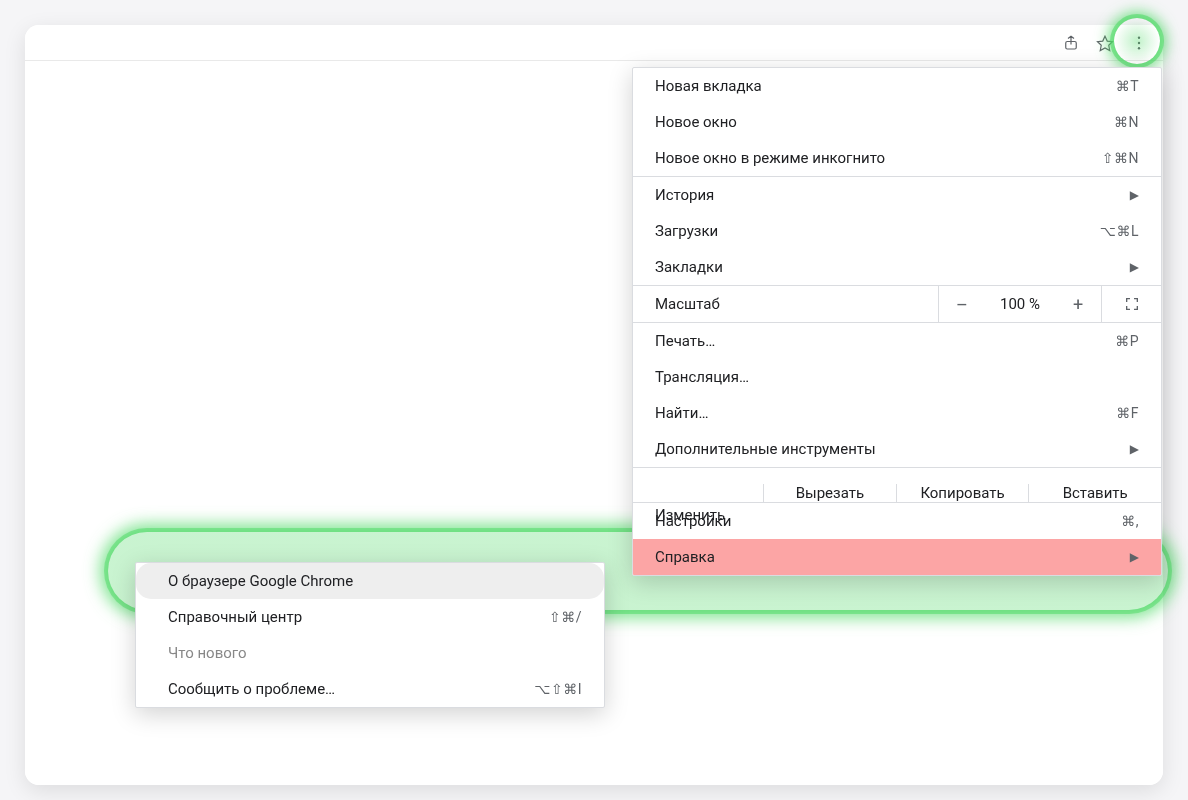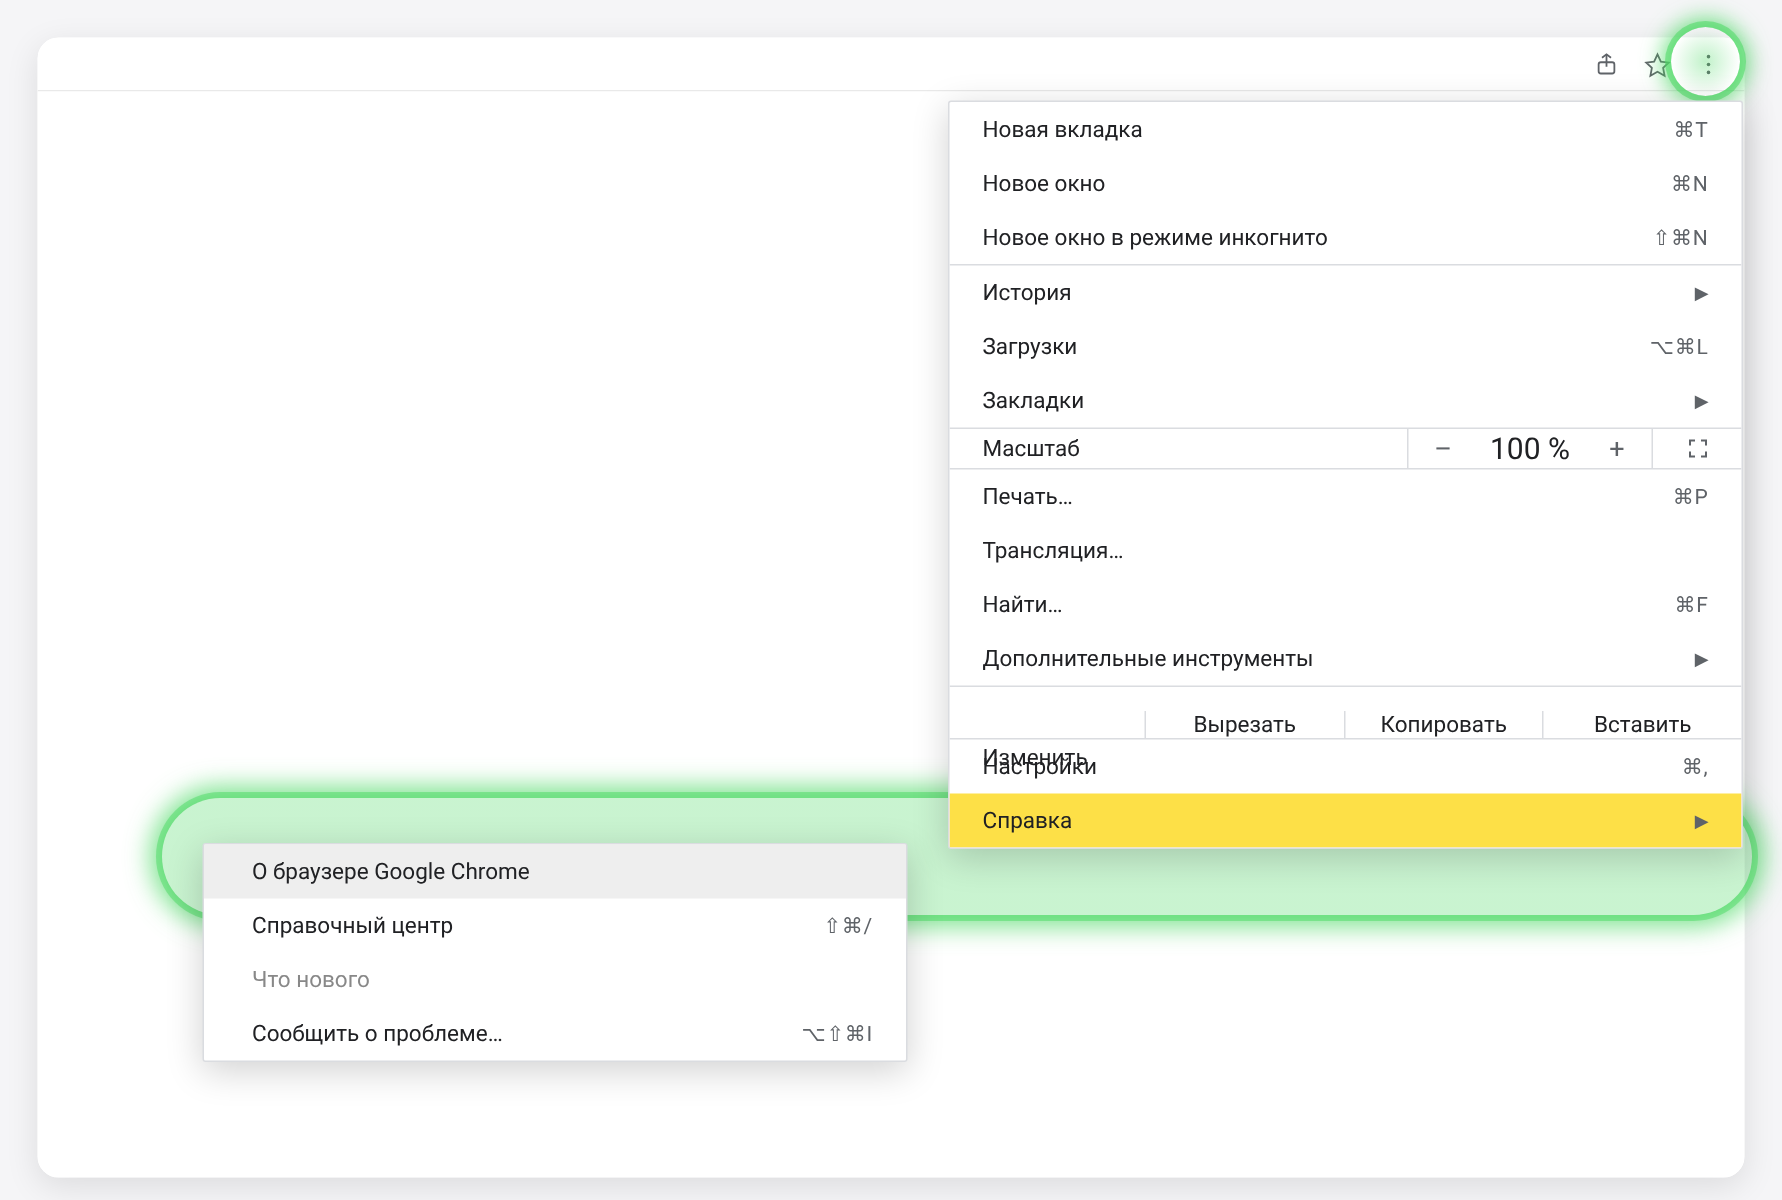--- a/index.html
+++ b/index.html
@@ -84,37 +84,37 @@
     cursor: pointer;
     gap: 37px;
   }
   .mi .shortcut { color: #5f6368; font-size: 14px; letter-spacing: 0.5px; }
   .mi .chev { color: #5f6368; font-size: 12px; }
   .sep { height: 1px; background: #dadce0; }
 
   .zoom-row {
     display: flex;
     align-items: center;
-    height: 28px;
+    height: 38px;
     padding-left: 22px;
     border-top: 1px solid #dadce0;
     border-bottom: 1px solid #dadce0;
   }
   .zoom-row .lbl { flex: 1; }
   .zoom-controls {
     display: flex; align-items: center; gap: 0;
     border-left: 1px solid #dadce0;
     height: 100%;
   }
   .zoom-btn {
     width: 46px; height: 100%;
     display: flex; align-items: center; justify-content: center;
     font-size: 18px; color: #5f6368; cursor: pointer;
   }
-  .zoom-val { width: 70px; text-align: center; font-size: 20px; }
+  .zoom-val { width: 70px; text-align: center; font-size: 15px; }
   .fs-btn {
     width: 60px; height: 100%;
     border-left: 1px solid #dadce0;
     display: flex; align-items: center; justify-content: center;
     cursor: pointer; color: #5f6368;
   }
 
   .edit-row {
     display: flex;
     height: 36px;
@@ -127,35 +127,35 @@
     margin-top: 47px;
   }
   .edit-row .ebtn {
     flex: 1;
     display: flex; align-items: center; justify-content: center;
     border-left: 1px solid #dadce0;
     cursor: pointer;
     margin-top: 16px;
   }
 
-  .mi.hovered { background: #fde047; }
+  .mi.hovered { background: #fca5a5; }
 
   
   .help-menu {
     position: absolute;
     top: 562px;
     left: 135px;
     width: 470px;
     background: #ffffff;
     border: 1px solid #dadce0;
     box-shadow: 0 6px 24px rgba(0,0,0,0.18);
     border-radius: 2px;
     z-index: 40;
   }
-  .help-menu .mi { padding: 0 22px 0 32px; }
+  .help-menu .mi { padding: 0 22px 0 32px; border-radius: 15px; }
   .help-menu .mi.hovered { background: #eeeeee; }
   .muted { color: #888; }
 </style>
 </head>
 <body>
 
 <div class="stage">
   <div class="browser-window">
     <div class="top-bar">
       <div class="ic">

